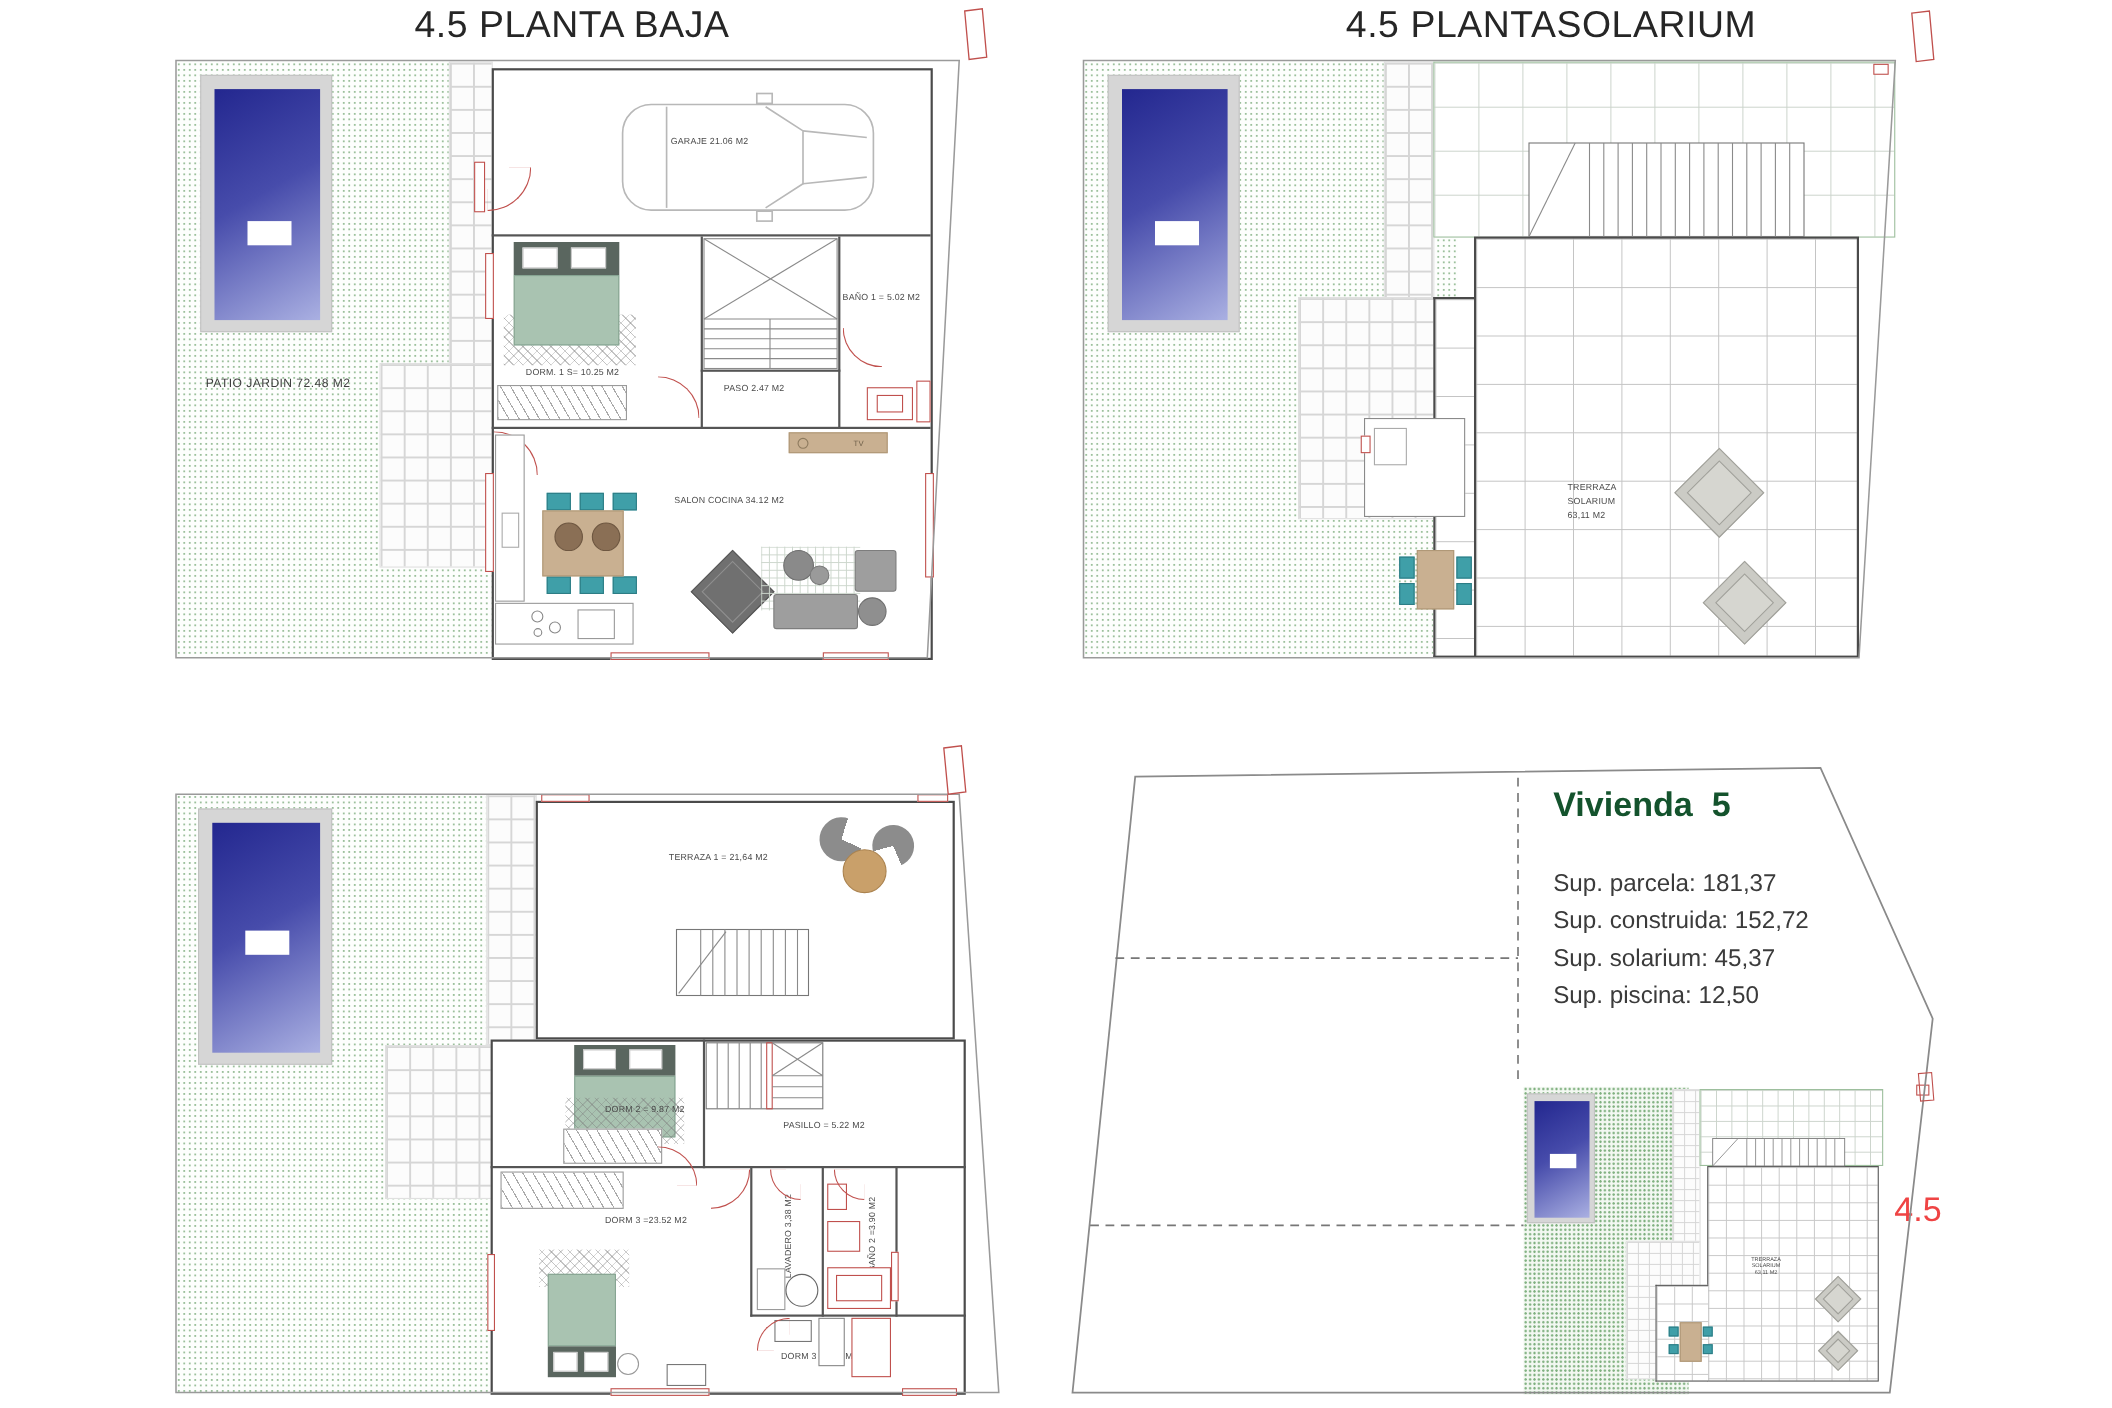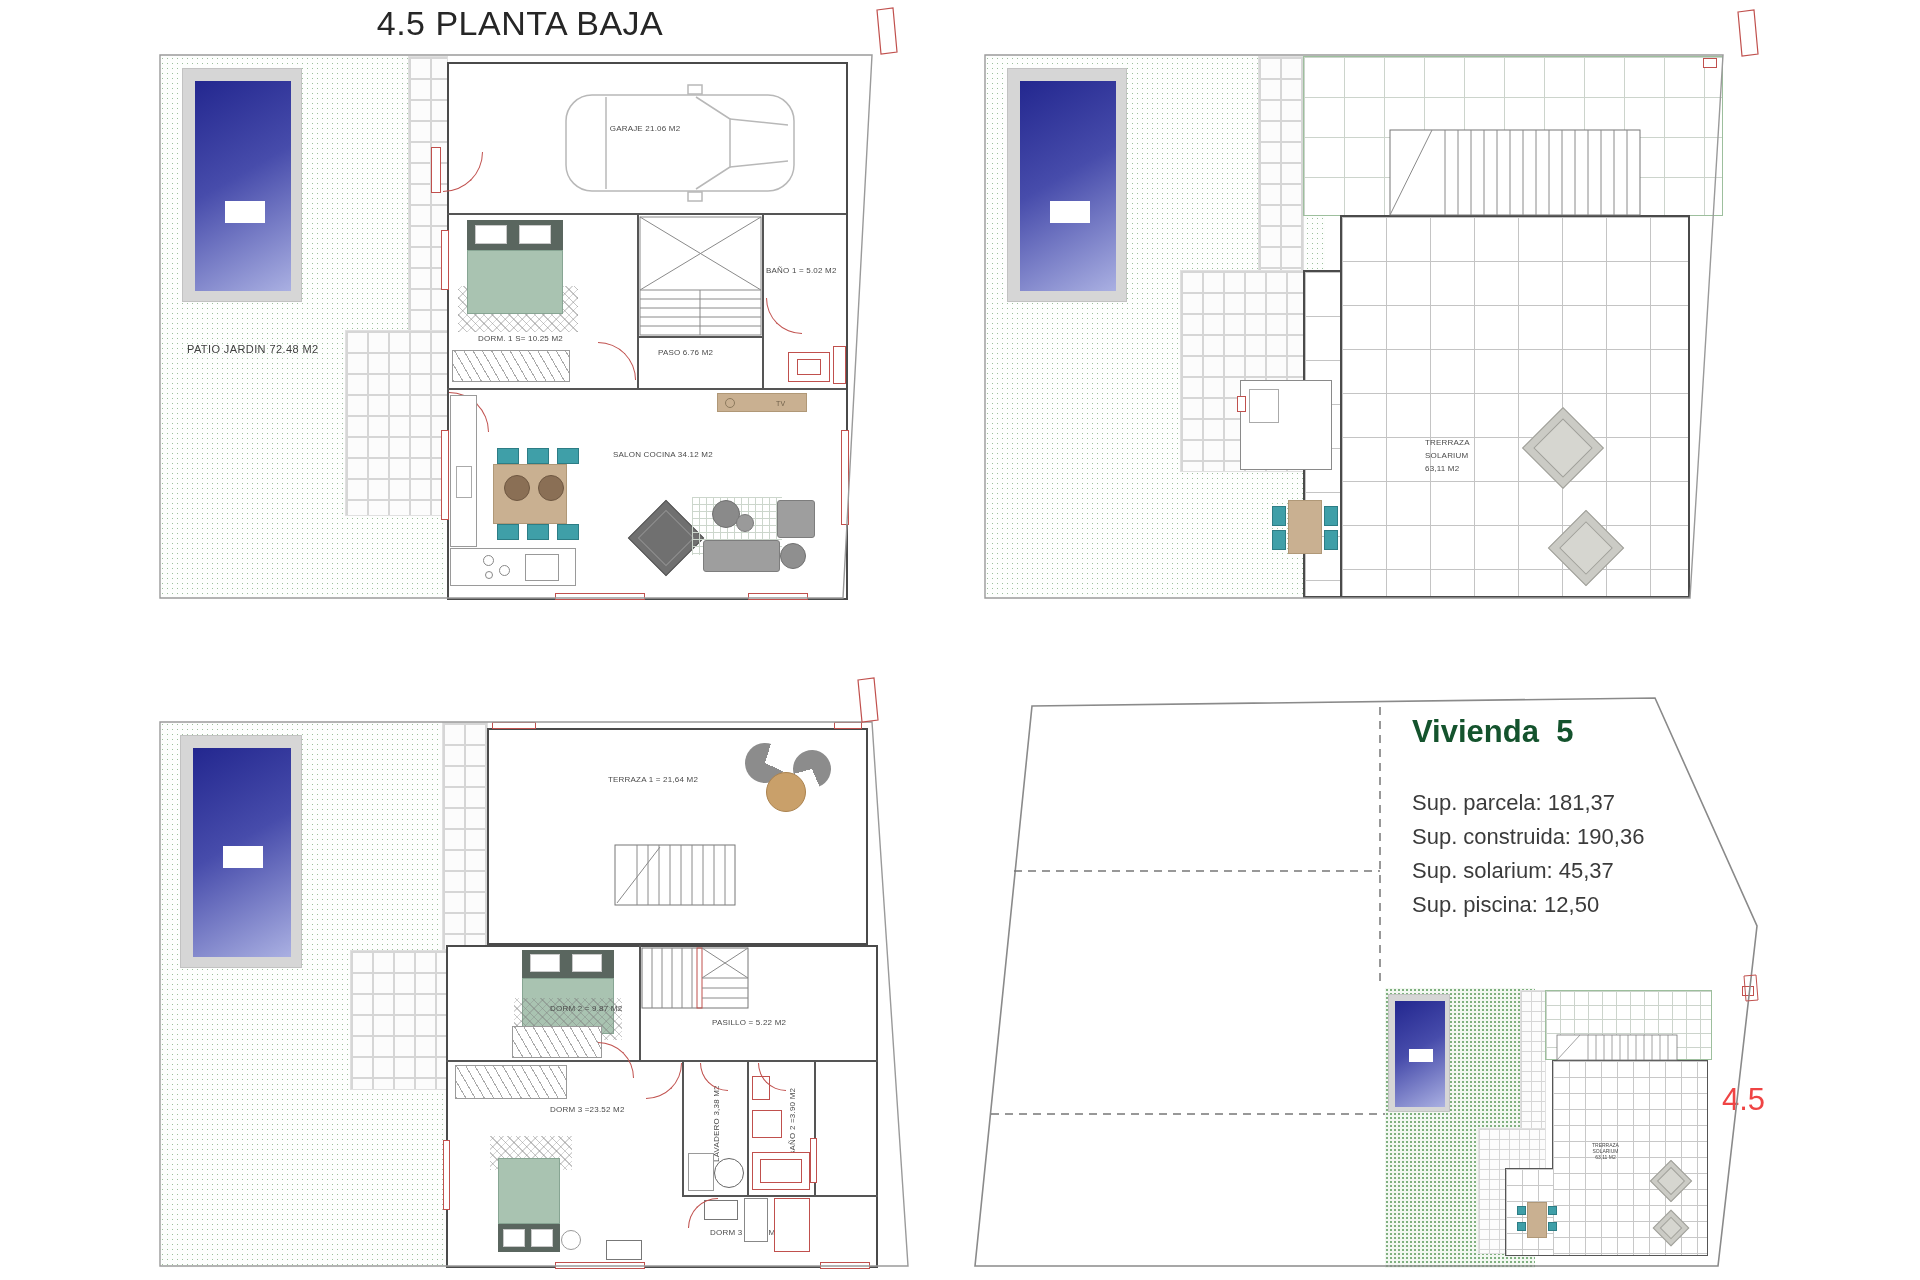--- a/index.html
+++ b/index.html
@@ -47,20 +47,21 @@
   .vivtitle{position:absolute;font-size:31px;font-weight:700;color:#14532d;white-space:pre}
   .vivline{position:absolute;font-size:22px;color:#3b3b3b;white-space:nowrap}
   .plot45{position:absolute;font-size:31px;color:#ef4444}
 </style>
 </head>
 <body>
 
 <div id="canvas">
 
   <div class="title" style="left:260px;top:4px;width:520px">4.5 PLANTA BAJA</div>
+  <div class="title" style="left:1150px;top:4px;width:520px">4.5 PLANTASOLARIUM</div>
 
   <div class="a garden" style="left:160px;top:56px;width:287px;height:542px"></div>
   <div class="a tiles" style="left:408px;top:56px;width:40px;height:276px"></div>
   <div class="a tiles" style="left:345px;top:330px;width:103px;height:186px"></div>
 
   <div class="a pooldeck" style="left:182px;top:68px;width:120px;height:234px">
     <div class="a water" style="left:12px;top:12px;width:96px;height:210px"></div>
     <div class="a poolbar" style="left:42px;top:132px;width:40px;height:22px"></div>
   </div>
   <div class="lbl-md" style="left:187px;top:343px">PATIO JARDIN 72.48 M2</div>
@@ -82,21 +83,21 @@
   </div>
   <div class="a bedbody" style="left:467px;top:250px;width:96px;height:64px"></div>
   <div class="lbl" style="left:478px;top:334px">DORM. 1 S= 10.25 M2</div>
   <div class="a hatch" style="left:452px;top:350px;width:118px;height:32px"></div>
 
   <div class="lbl" style="left:766px;top:266px">BAÑO 1 = 5.02 M2</div>
   <div class="a win" style="left:788px;top:352px;width:42px;height:30px">
     <div class="a" style="left:8px;top:6px;width:24px;height:16px;border:1px solid #c0504d"></div>
   </div>
   <div class="a win" style="left:833px;top:346px;width:13px;height:38px"></div>
-  <div class="lbl" style="left:658px;top:348px">PASO 6.76 M2</div>
+  <div class="lbl" style="left:658px;top:348px">PASO 2.47 M2</div>
 
   <div class="a arc-br" style="left:443px;top:152px;width:40px;height:40px"></div>
   <div class="a win" style="left:431px;top:147px;width:10px;height:46px"></div>
   <div class="a arc-tr" style="left:598px;top:342px;width:38px;height:38px"></div>
   <div class="a arc-bl" style="left:766px;top:298px;width:36px;height:36px"></div>
   <div class="a arc-tr" style="left:449px;top:392px;width:40px;height:40px"></div>
 
   <div class="a counter" style="left:450px;top:395px;width:27px;height:152px">
     <div class="a" style="left:5px;top:70px;width:16px;height:32px;border:1px solid #aaa"></div>
   </div>
@@ -246,21 +247,21 @@
   <div class="a arc-tl" style="left:688px;top:1198px;width:30px;height:30px"></div>
 
   <div class="a win" style="left:492px;top:722px;width:44px;height:7px"></div>
   <div class="a win" style="left:834px;top:722px;width:28px;height:7px"></div>
   <div class="a win" style="left:443px;top:1140px;width:7px;height:70px"></div>
   <div class="a win" style="left:555px;top:1262px;width:90px;height:7px"></div>
   <div class="a win" style="left:820px;top:1262px;width:50px;height:7px"></div>
 
   <div class="vivtitle" style="left:1412px;top:714px">Vivienda  5</div>
   <div class="vivline" style="left:1412px;top:790px">Sup. parcela: 181,37</div>
-  <div class="vivline" style="left:1412px;top:824px">Sup. construida: 190,36</div>
+  <div class="vivline" style="left:1412px;top:824px">Sup. construida: 152,72</div>
   <div class="vivline" style="left:1412px;top:858px">Sup. solarium: 45,37</div>
   <div class="vivline" style="left:1412px;top:892px">Sup. piscina: 12,50</div>
   <div class="plot45" style="left:1722px;top:1082px">4.5</div>
 
   <div class="a garden2" style="left:1385px;top:988px;width:150px;height:280px"></div>
   <div class="a pooldeck" style="left:1388px;top:994px;width:62px;height:118px">
     <div class="a water" style="left:6px;top:6px;width:50px;height:106px"></div>
     <div class="a poolbar" style="left:20px;top:54px;width:24px;height:13px"></div>
   </div>
   <div class="a tiles-s" style="left:1520px;top:990px;width:26px;height:160px"></div>

